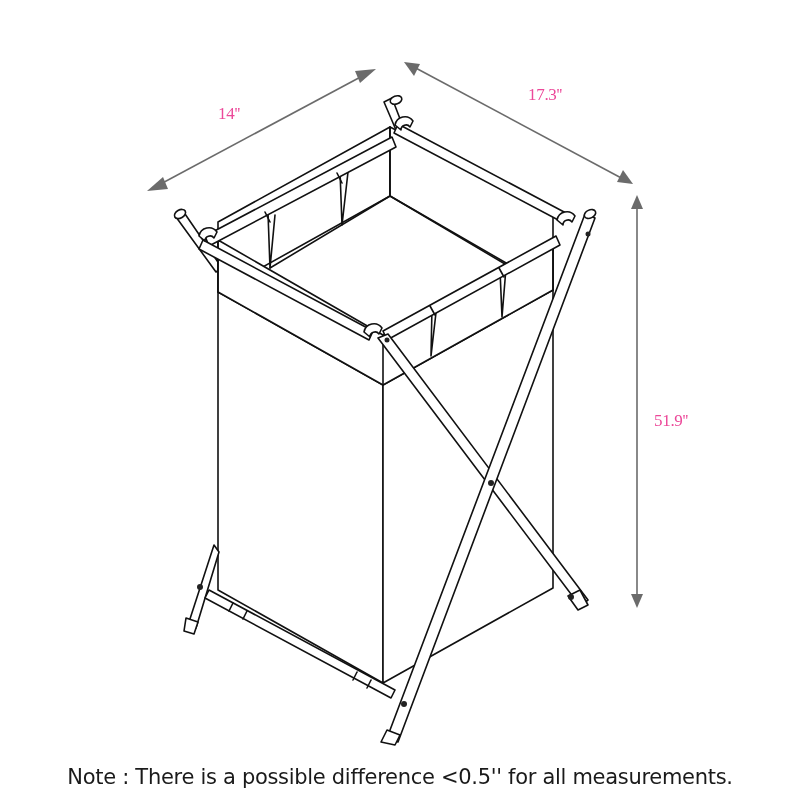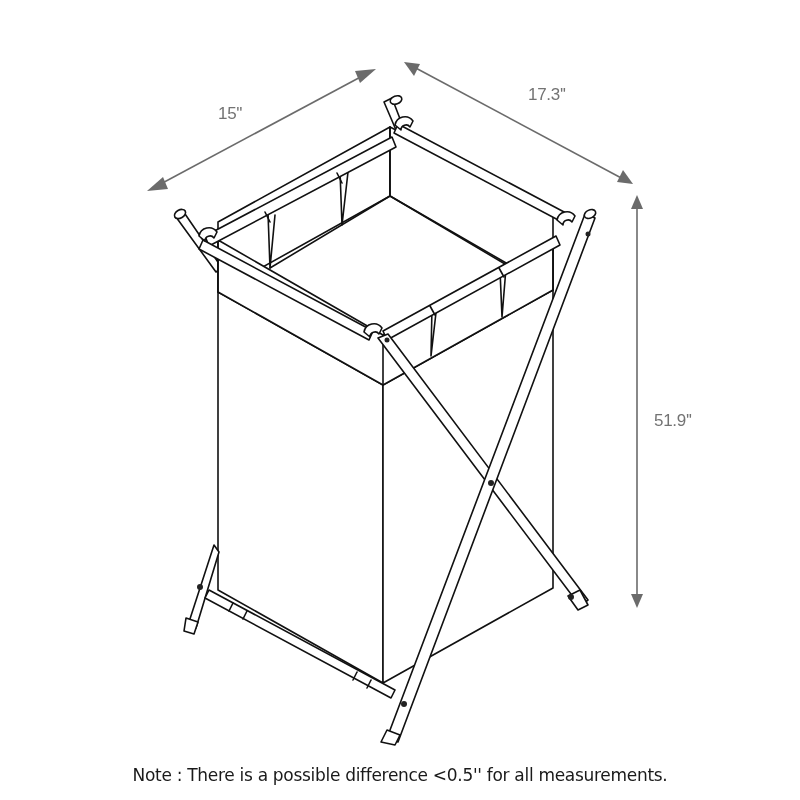--- a/index.html
+++ b/index.html
@@ -1,19 +1,19 @@
 <!DOCTYPE html>
 <html><head>
 <meta charset="utf-8">
 <style>
   html, body { margin: 0; padding: 0; background: #ffffff; }
   #canvas { position: relative; width: 800px; height: 800px; background: #ffffff; overflow: hidden; }
   svg { position: absolute; left: 0; top: 0; }
-  .dim-label { position: absolute; font-family: Liberation Sans, sans-serif; font-size: 17px; color: #737373; white-space: nowrap; letter-spacing: -0.3px; }
-  .note { position: absolute; left: 0; width: 800px; top: 765px; text-align: center; font-family: "DejaVu Sans", sans-serif; font-size: 17px; color: #1a1a1a; letter-spacing: -0.3px; }
+  .dim-label { position: absolute; font-family: Liberation Serif, serif; font-size: 17px; color: #ec4899; white-space: nowrap; letter-spacing: -0.3px; }
+  .note { position: absolute; left: 0; width: 800px; top: 765px; text-align: center; font-family: "DejaVu Sans", sans-serif; font-size: 21px; color: #1a1a1a; letter-spacing: -0.3px; }
   .ln { stroke: #111; stroke-width: 1.6; fill: none; stroke-linejoin: round; stroke-linecap: round; }
   .fill { fill: #ffffff; stroke: #111; stroke-width: 1.6; stroke-linejoin: round; }
   .dim { stroke: #6b6b6b; stroke-width: 1.6; fill: none; }
   .arrow { fill: #6b6b6b; }
   .dot { fill: #222; }
 </style>
 </head>
 <body>
 
 <div id="canvas">
@@ -114,18 +114,18 @@
 
     <g>
       <polygon class="fill" points="209,590 395,690 391,698 205,598"></polygon>
       <line class="ln" x1="233" y1="603" x2="229" y2="611"></line>
       <line class="ln" x1="247" y1="611" x2="243" y2="619"></line>
       <line class="ln" x1="357" y1="672" x2="353" y2="680"></line>
       <line class="ln" x1="371" y1="680" x2="367" y2="688"></line>
     </g>
   </svg>
 
-  <div class="dim-label" style="left:218px; top:104px;">15''</div>
+  <div class="dim-label" style="left:218px; top:104px;">14''</div>
   <div class="dim-label" style="left:528px; top:85px;">17.3''</div>
   <div class="dim-label" style="left:654px; top:411px;">51.9''</div>
 
   <div class="note">Note : There is a possible difference &lt;0.5'' for all measurements.</div>
 </div>
 
 </body></html>

